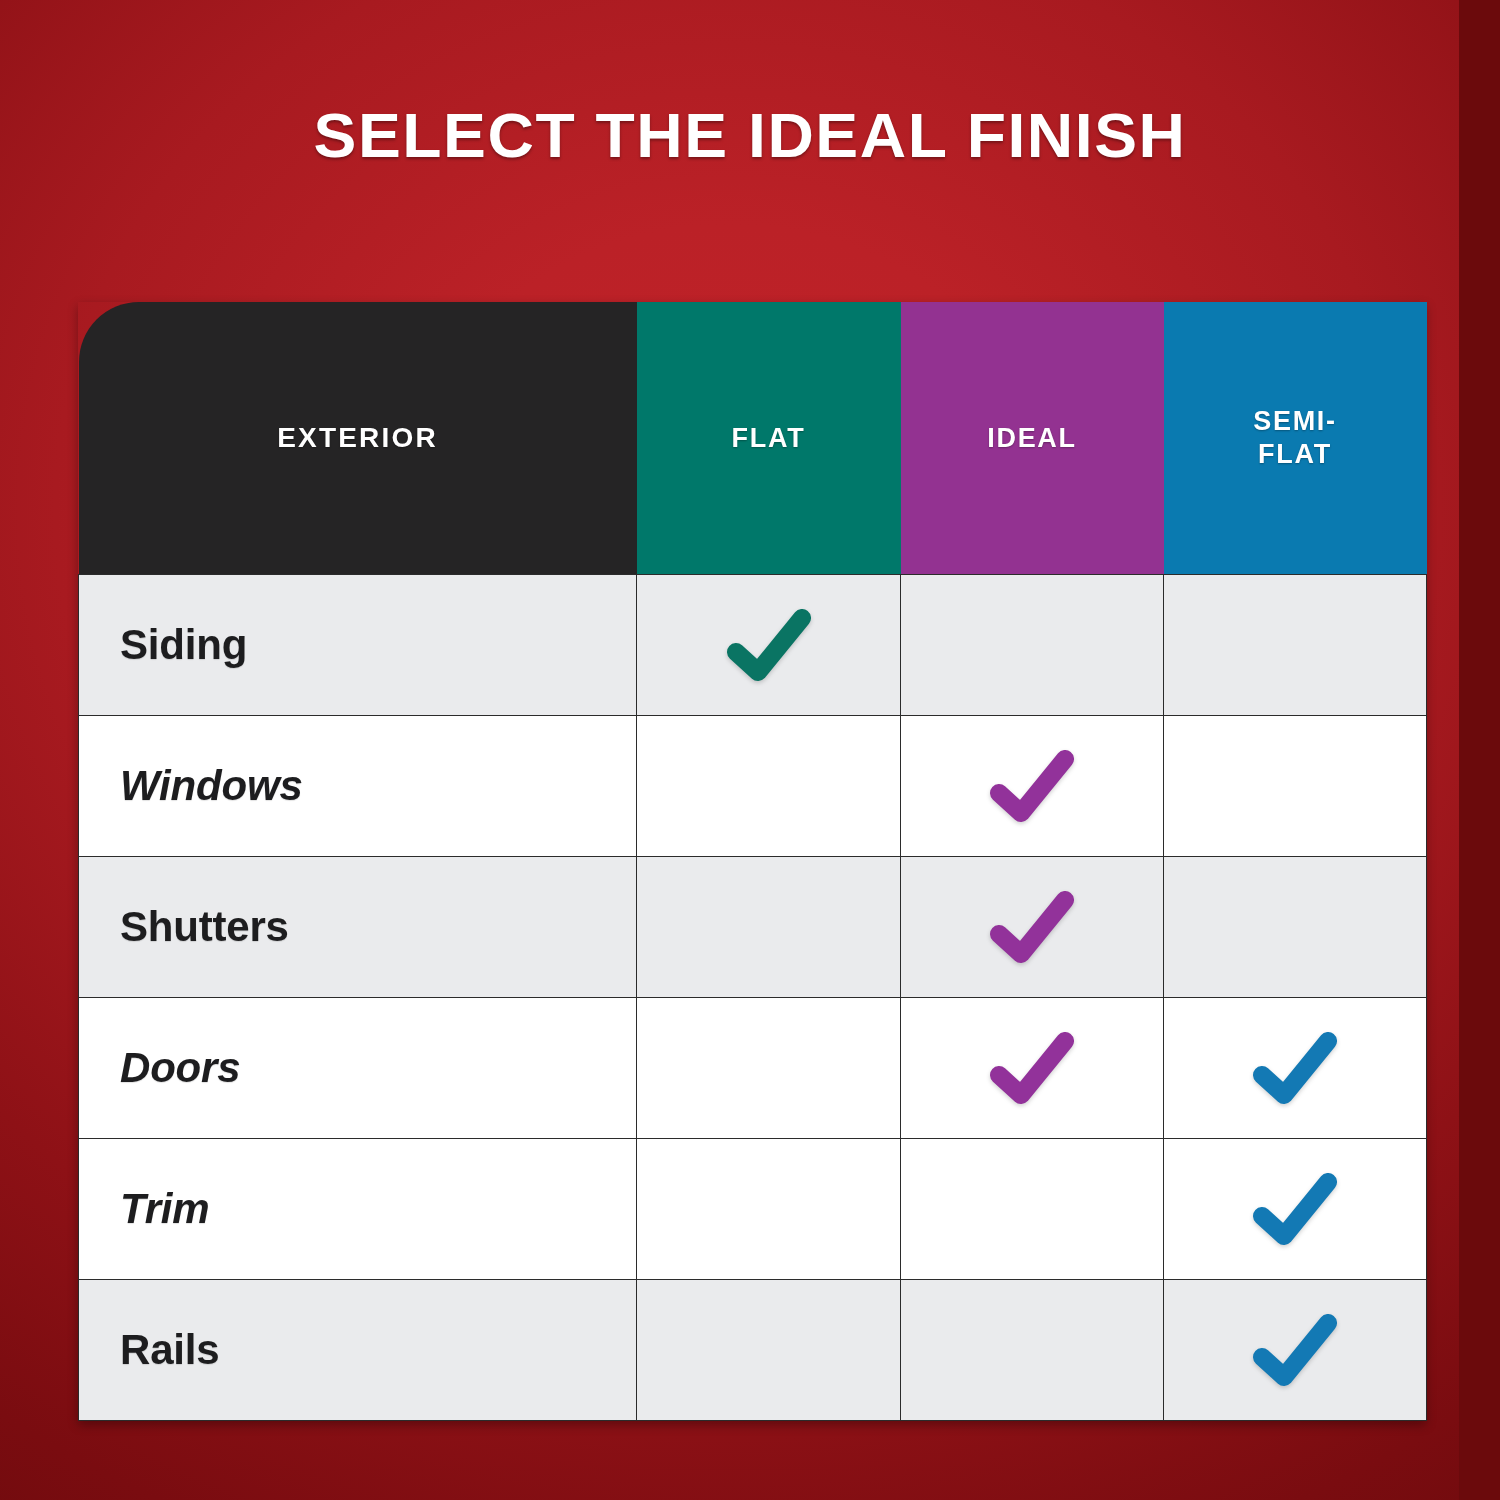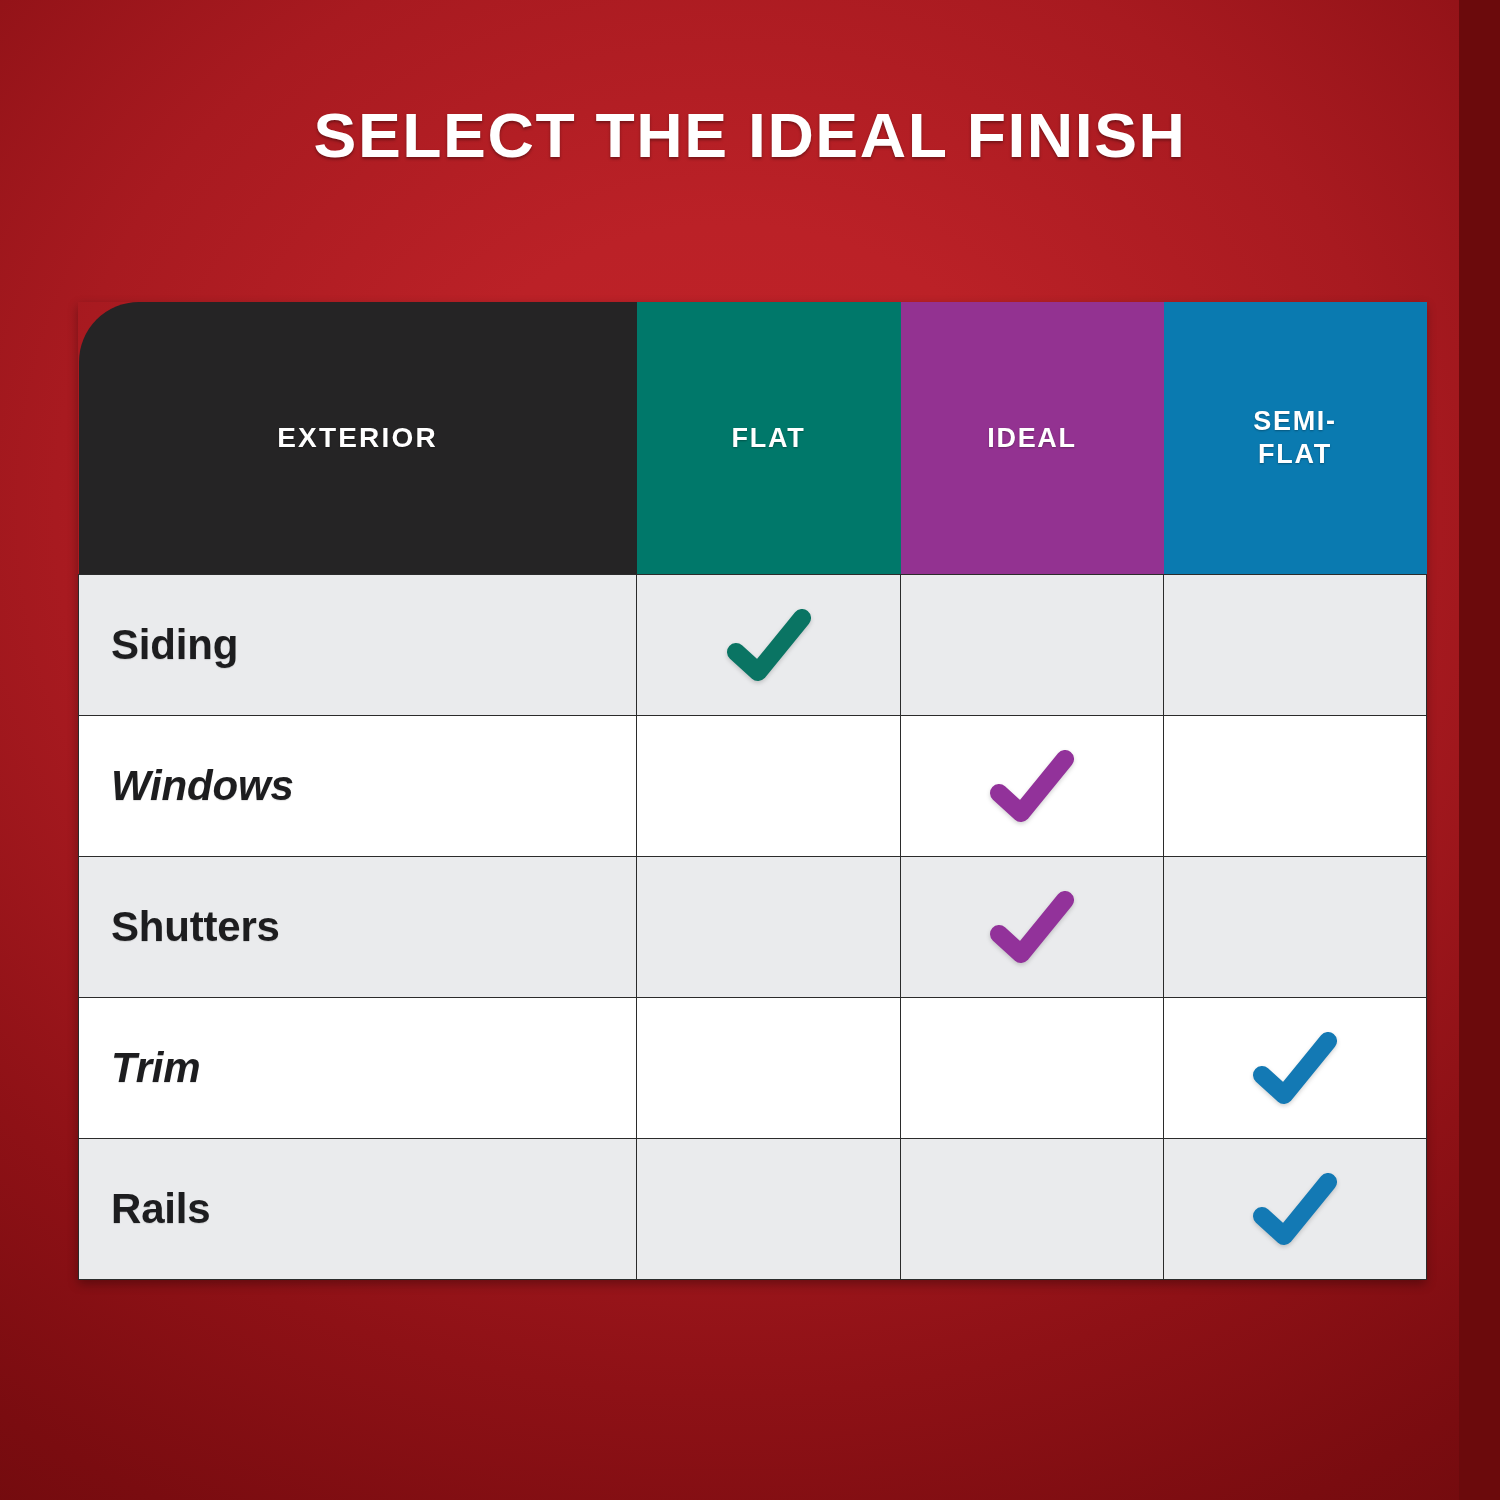--- a/index.html
+++ b/index.html
@@ -100,21 +100,21 @@
     border: 1.6px solid #2b2b2b;
     vertical-align: middle;
   }
   tbody tr td:first-child { border-left: 1.6px solid #2b2b2b; }
   tbody tr td:last-child  { border-right: 1.6px solid #2b2b2b; }
 
   tbody tr.row-gray td  { background: #eaebed; }
   tbody tr.row-white td { background: #ffffff; font-style: italic; }
 
   td.label-cell {
-    padding-left: 32px;
+    padding-left: 41px;
     color: #1d1d1f;
     font-weight: bold;
     font-size: 42px;
     letter-spacing: -0.2px;
     text-shadow: 0 1px 1px rgba(0,0,0,0.12);
   }
 
   td.check-cell { text-align: center; }
 
   .check {
@@ -171,20 +171,30 @@
           </tr>
           <tr class="row-gray">
             <td class="label-cell">Shutters</td>
             <td class="check-cell"></td>
             <td class="check-cell"><span class="check"><svg viewBox="0 0 86 78" xmlns="http://www.w3.org/2000/svg">
                   <path d="M10 46 L32 66 L76 12" fill="none" stroke="#92329a" stroke-width="18" stroke-linecap="round" stroke-linejoin="round"></path>
                 </svg></span></td>
             <td class="check-cell"></td>
           </tr>
           <tr class="row-white">
+            <td class="label-cell">Doors</td>
+            <td class="check-cell"></td>
+            <td class="check-cell"><span class="check"><svg viewBox="0 0 86 78" xmlns="http://www.w3.org/2000/svg">
+                  <path d="M10 46 L32 66 L76 12" fill="none" stroke="#92329a" stroke-width="18" stroke-linecap="round" stroke-linejoin="round"></path>
+                </svg></span></td>
+            <td class="check-cell"><span class="check"><svg viewBox="0 0 86 78" xmlns="http://www.w3.org/2000/svg">
+                  <path d="M10 46 L32 66 L76 12" fill="none" stroke="#1379b4" stroke-width="18" stroke-linecap="round" stroke-linejoin="round"></path>
+                </svg></span></td>
+          </tr>
+          <tr class="row-white">
             <td class="label-cell">Trim</td>
             <td class="check-cell"></td>
             <td class="check-cell"></td>
             <td class="check-cell"><span class="check"><svg viewBox="0 0 86 78" xmlns="http://www.w3.org/2000/svg">
                   <path d="M10 46 L32 66 L76 12" fill="none" stroke="#1379b4" stroke-width="18" stroke-linecap="round" stroke-linejoin="round"></path>
                 </svg></span></td>
           </tr>
           <tr class="row-gray">
             <td class="label-cell">Rails</td>
             <td class="check-cell"></td>

